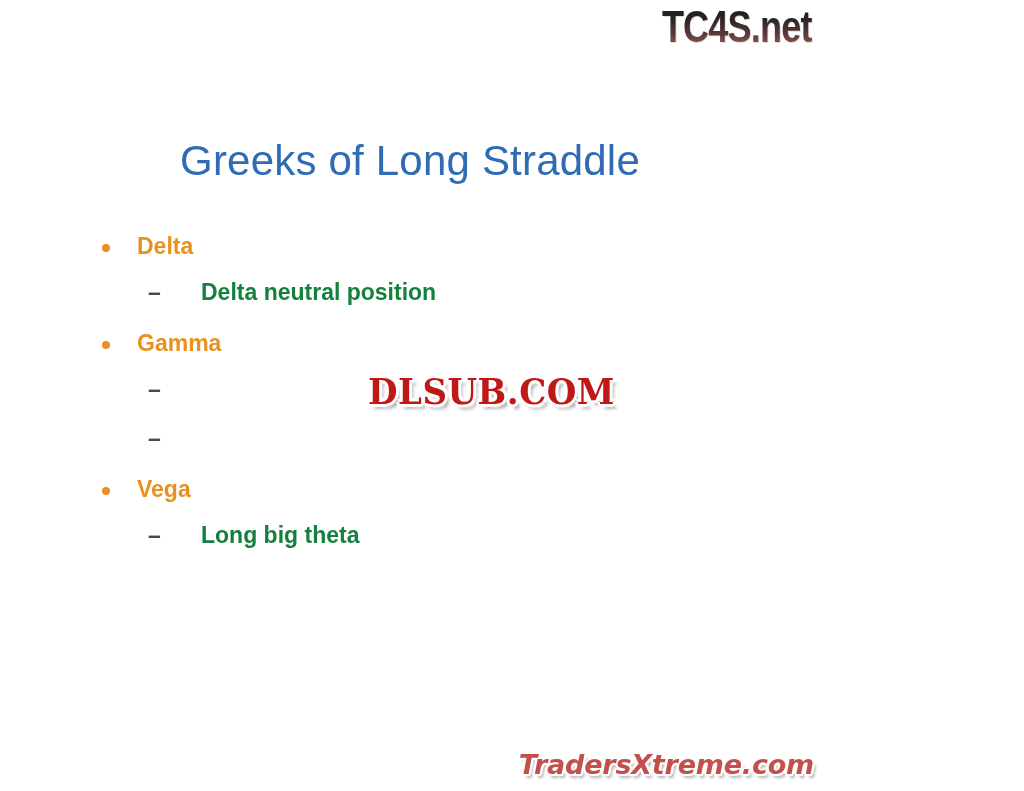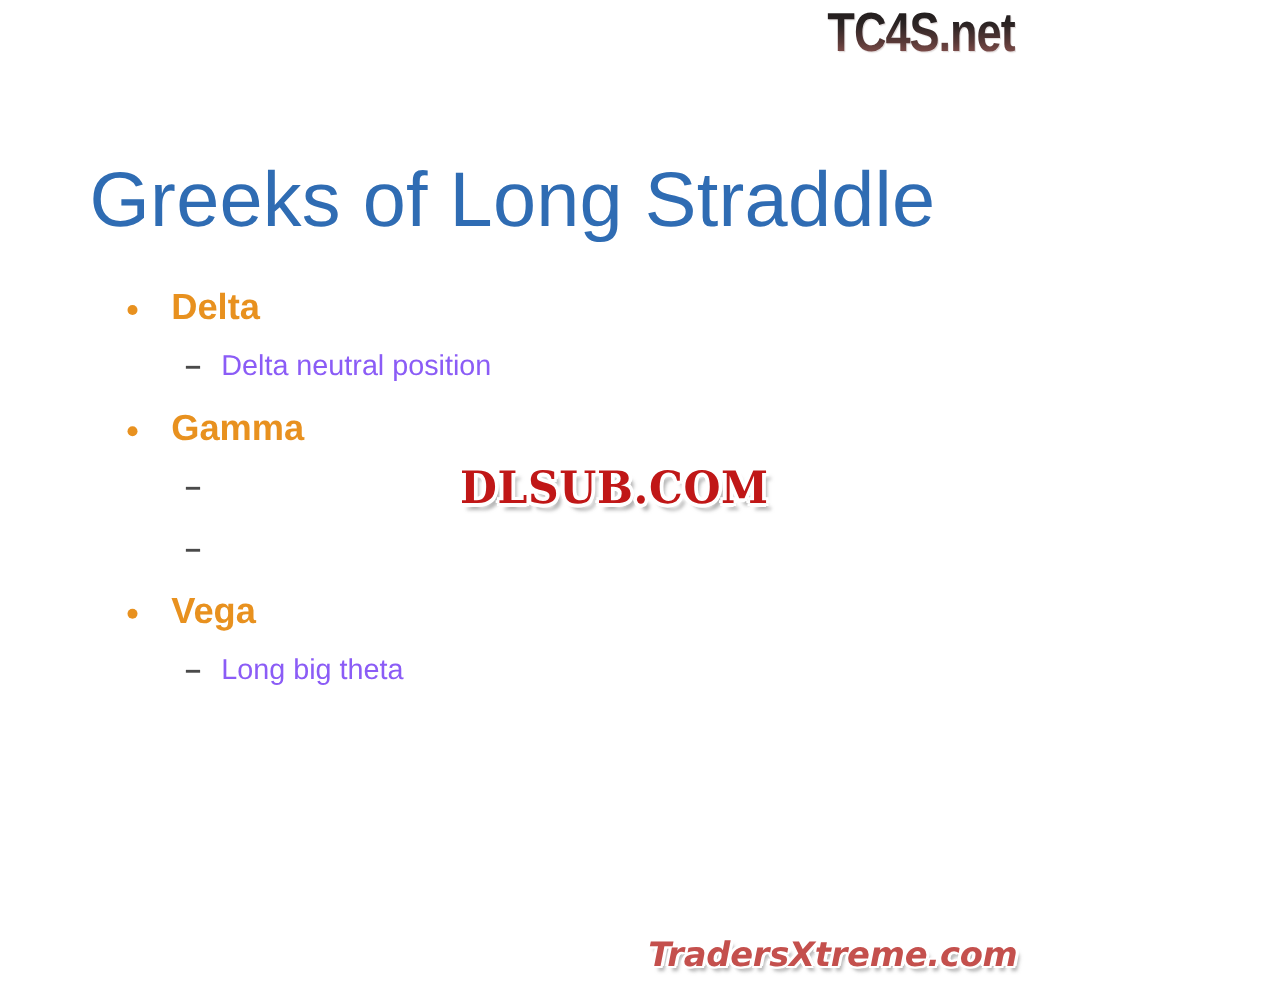--- a/index.html
+++ b/index.html
@@ -48,21 +48,21 @@
   
   .slide-title {
     position: absolute;
     left: 0;
     right: 0;
     top: 132px;
     text-align: center;
     color: #2f6cb3;
     font-family: "Liberation Sans", sans-serif;
     font-weight: normal;
-    font-size: 62px;
+    font-size: 42px;
     line-height: 58px;
     letter-spacing: 0.2px;
   }
 
   
   .body-list {
     position: absolute;
     left: 0;
     top: 226px;
     width: 100%;
@@ -86,21 +86,21 @@
     height: 8px;
     border-radius: 50%;
     background: #e8911f;
   }
 
   .level1 .level1-label {
     display: inline-block;
     color: #e8911f;
     font-family: "Liberation Sans", sans-serif;
     font-weight: bold;
-    font-size: 29px;
+    font-size: 23px;
     line-height: 40px;
   }
 
   .level2 {
     position: relative;
     height: 49px;
     padding-left: 177px;
   }
 
   .level2 .bullet-dash {
@@ -109,25 +109,26 @@
     top: 0;
     color: #4a4a4a;
     font-family: "Liberation Sans", sans-serif;
     font-weight: bold;
     font-size: 23px;
     line-height: 36px;
   }
 
   .level2 .level2-label {
     display: inline-block;
-    color: #8b5cf6;
-    font-family: "Liberation Sans", sans-serif;
-    font-weight: normal;
+    color: #15803d;
+    font-family: "Liberation Sans", sans-serif;
+    font-weight: bold;
     font-size: 23px;
     line-height: 36px;
+    margin-left: 24px;
   }
 
   
   .watermark-dlsub {
     position: absolute;
     left: 368px;
     top: 372px;
     font-family: "DejaVu Serif", serif;
     font-weight: bold;
     font-size: 34px;

